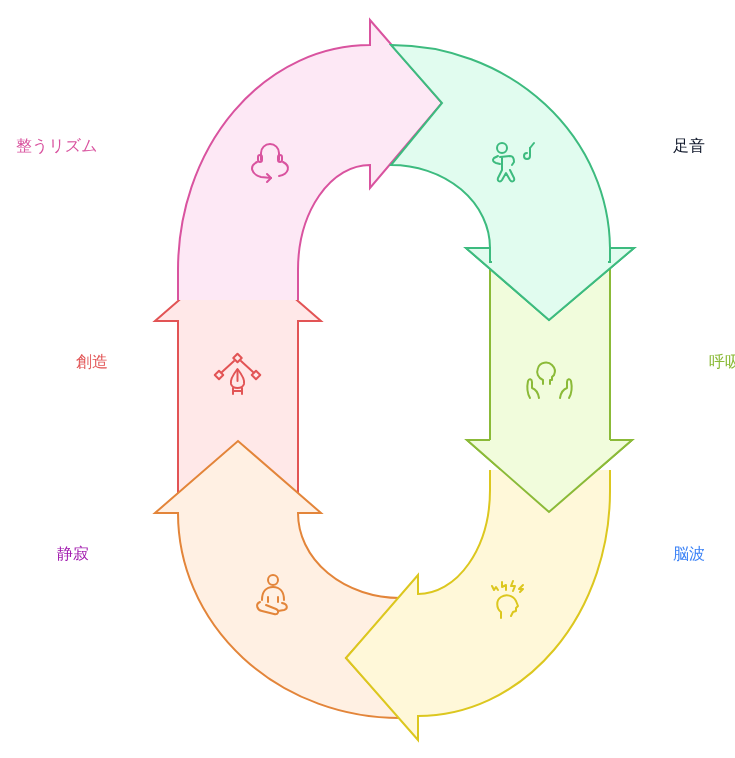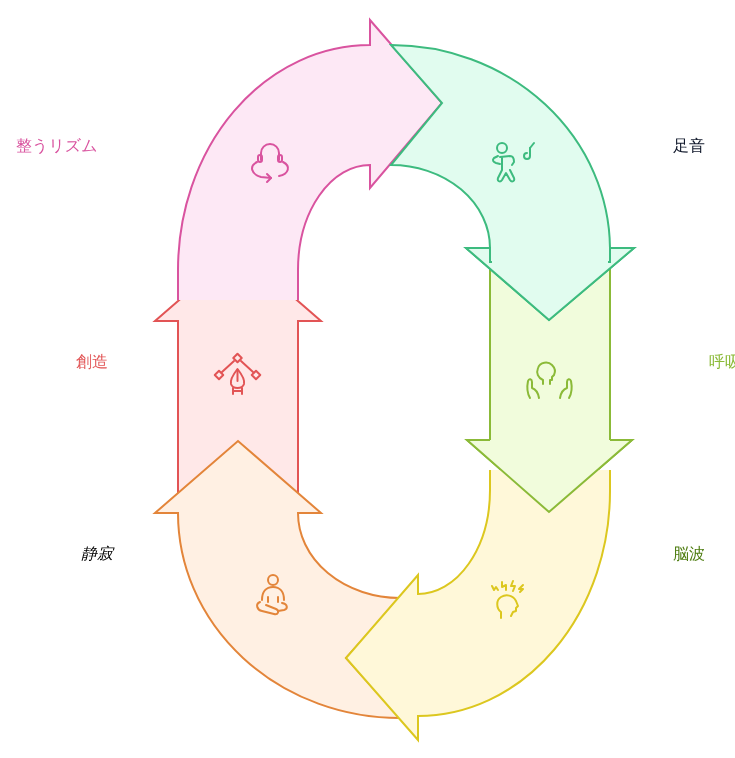--- a/index.html
+++ b/index.html
@@ -101,15 +101,15 @@
     <path d="M23.5,16 L23.5,27"></path>
     <path d="M19,34 L19,40"></path>
     <path d="M28,34 L28,40"></path>
     <path d="M19,37 L28,37"></path>
   </g>
 </svg>
 
 <div class="label left" style="left:16px; top:136px; color:#d9539f;">整うリズム</div>
 <div class="label" style="left:673px; top:136px; color:#0f172a;">足音</div>
 <div class="label" style="left:673px; top:352px; color:#8bba38;margin-left:36px;">呼吸</div>
-<div class="label" style="left:673px; top:544px; color:#4d7c0f;">脳波</div>
-<div class="label left" style="left:81px; top:544px; color:#000000;font-style:italic;">静寂</div>
+<div class="label" style="left:673px; top:544px; color:#3b82f6;">脳波</div>
+<div class="label left" style="left:57px; top:544px; color:#a21caf;">静寂</div>
 <div class="label left" style="left:76px; top:352px; color:#e25455;">創造</div>
 
 </body></html>

